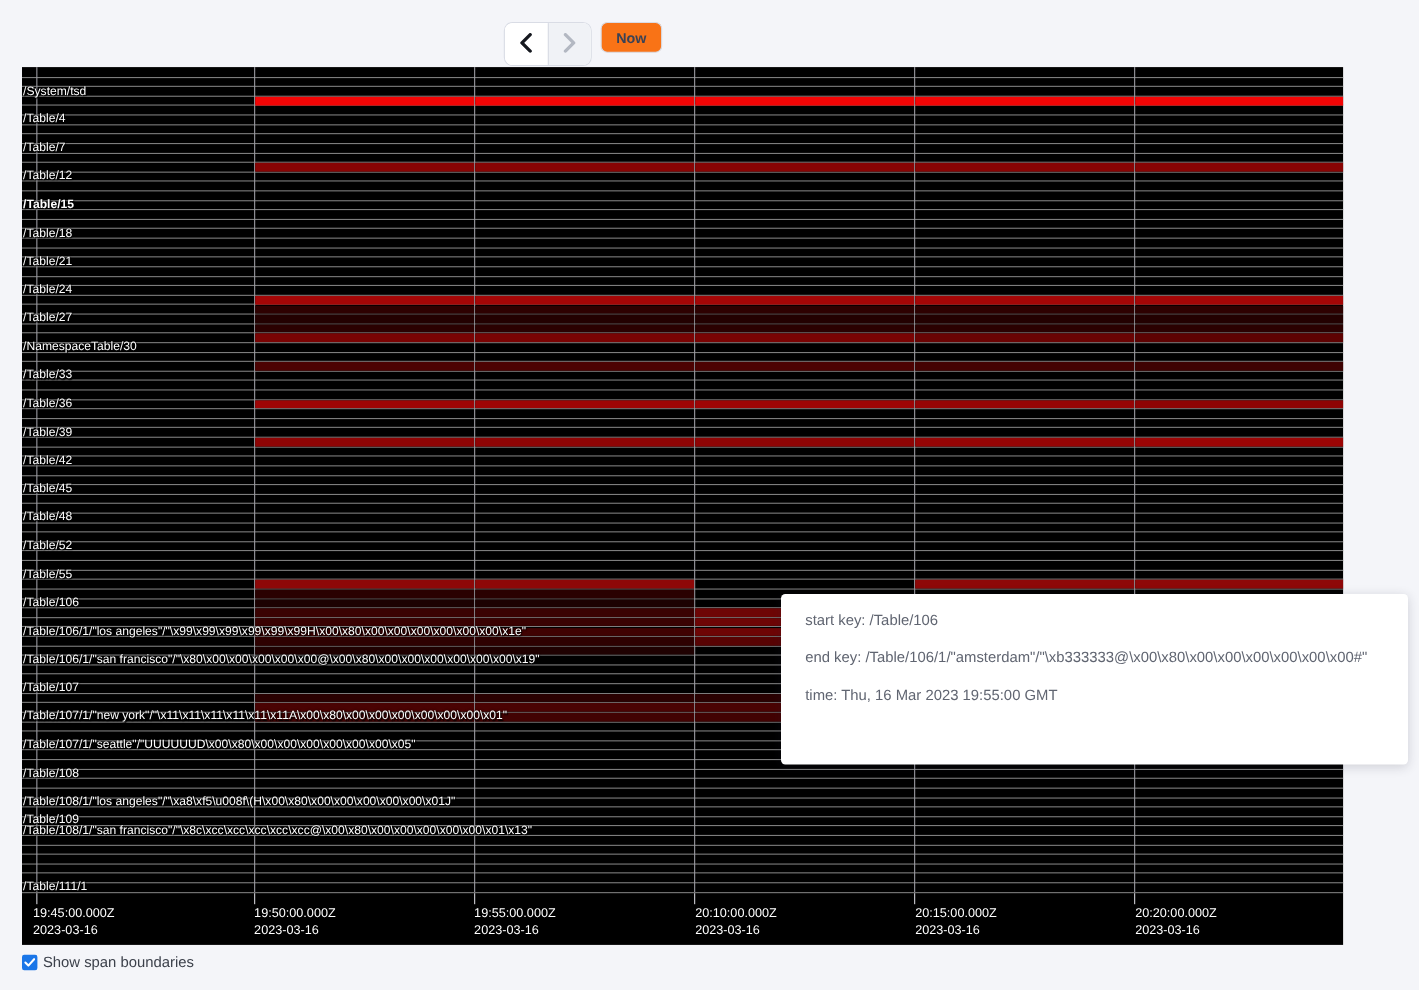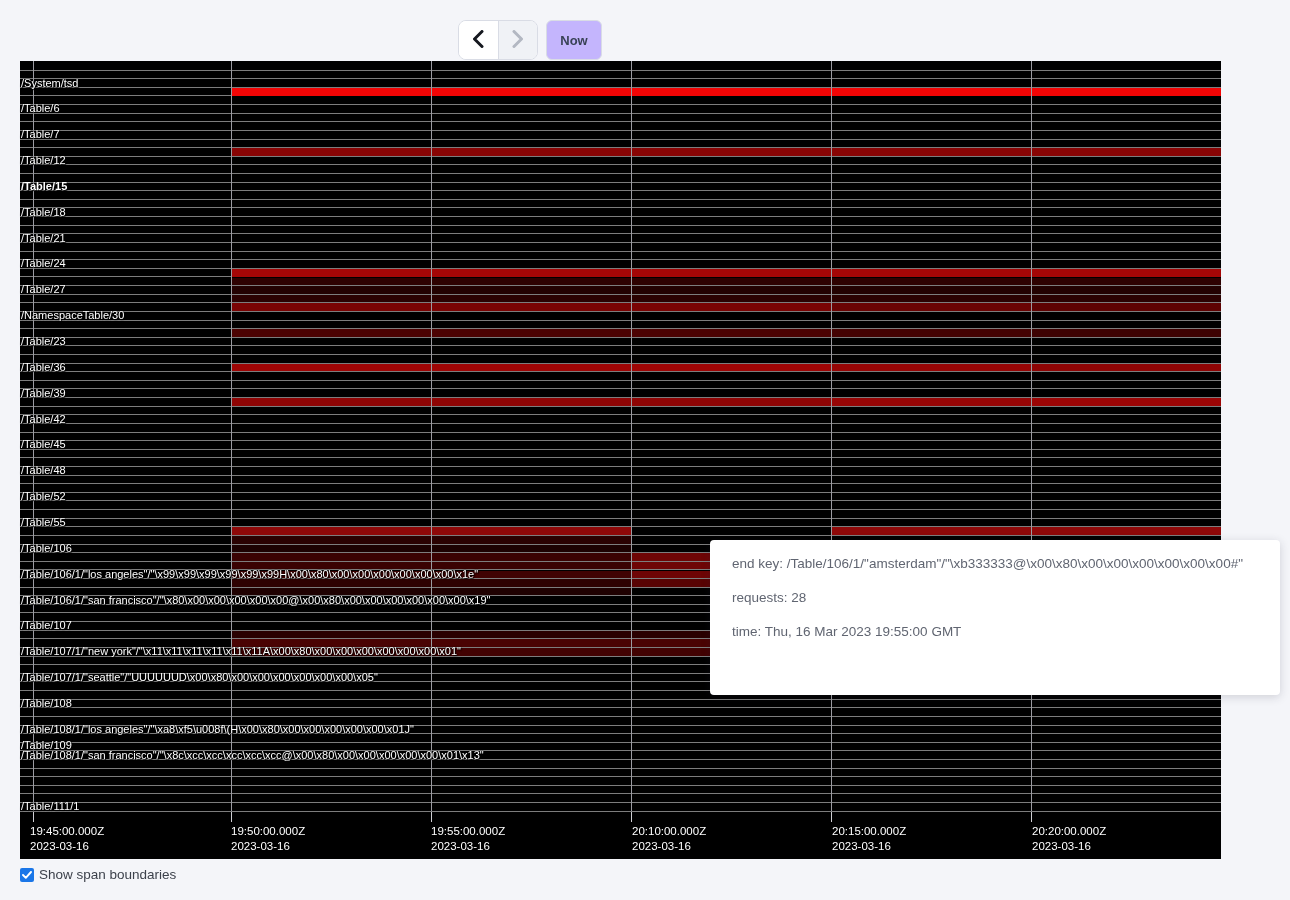--- a/index.html
+++ b/index.html
@@ -24,22 +24,22 @@
   .selector-caret { margin-left:auto; display:flex; align-items:center; }
 
   .nav-group {
     position:absolute; left:458px; top:20px; width:80px; height:40px;
     border:1px solid #d9dce5; border-radius:8px; overflow:hidden;
     display:flex; background:#fff;
   }
   .nav-btn { width:40px; height:100%; display:flex; align-items:center; justify-content:center; border:none; background:#fff; cursor:pointer; }
   .nav-btn.next { background:#f0f2f6; border-left:1px solid #d9dce5; cursor:default; }
   .now-btn {
-    position:absolute; left:546px; top:20px; width:56px; height:40px;
-    background:#c4b5fd; border:1px solid #d9dce5; border-radius:6px;
+    position:absolute; left:546px; top:20px; width:56px; height:28px;
+    background:#f97316; border:1px solid #d9dce5; border-radius:6px;
     font-family:"Liberation Sans", sans-serif;
     font-size:13px; font-weight:bold; color:#394256; cursor:pointer;
   }
 
   
   .heatmap {
     position:absolute; left:20px; top:61px; width:1201px; height:798px;
     background:#000; cursor:crosshair;
   }
   .hairline { position:absolute; left:0; width:1201px; height:1px; background:#7d7d7d; }
@@ -278,30 +278,30 @@
       <div class="stripe-cell" style="top: 578.44px; left: 412px; width: 199px; background: rgb(74, 3, 3);"></div>
       <div class="stripe-cell" style="top: 578.44px; left: 612px; width: 199px; background: rgb(74, 3, 3);"></div>
       <div class="stripe-cell" style="top: 578.44px; left: 812px; width: 199px; background: rgb(74, 3, 3);"></div>
       <div class="stripe-cell" style="top: 578.44px; left: 1012px; width: 189px; background: rgb(74, 3, 3);"></div>
       <div class="stripe-cell" style="top: 587.06px; left: 212px; width: 199px; background: rgb(66, 2, 2);"></div>
       <div class="stripe-cell" style="top: 587.06px; left: 412px; width: 199px; background: rgb(66, 2, 2);"></div>
       <div class="stripe-cell" style="top: 587.06px; left: 612px; width: 199px; background: rgb(66, 2, 2);"></div>
       <div class="stripe-cell" style="top: 587.06px; left: 812px; width: 199px; background: rgb(66, 2, 2);"></div>
       <div class="stripe-cell" style="top: 587.06px; left: 1012px; width: 189px; background: rgb(66, 2, 2);"></div>
       <div class="span-label" style="top: 15.5px;">/System/tsd</div>
-      <div class="span-label" style="top: 41.35px;">/Table/6</div>
+      <div class="span-label" style="top: 41.35px;">/Table/4</div>
       <div class="span-label" style="top: 67.2px;">/Table/7</div>
       <div class="span-label" style="top: 93.05px;">/Table/12</div>
       <div class="span-label" style="top: 118.9px; font-weight: bold;">/Table/15</div>
       <div class="span-label" style="top: 144.76px;">/Table/18</div>
       <div class="span-label" style="top: 170.61px;">/Table/21</div>
       <div class="span-label" style="top: 196.46px;">/Table/24</div>
       <div class="span-label" style="top: 222.31px;">/Table/27</div>
       <div class="span-label" style="top: 248.16px;">/NamespaceTable/30</div>
-      <div class="span-label" style="top: 274.01px;">/Table/23</div>
+      <div class="span-label" style="top: 274.01px;">/Table/33</div>
       <div class="span-label" style="top: 299.86px;">/Table/36</div>
       <div class="span-label" style="top: 325.71px;">/Table/39</div>
       <div class="span-label" style="top: 351.56px;">/Table/42</div>
       <div class="span-label" style="top: 377.41px;">/Table/45</div>
       <div class="span-label" style="top: 403.27px; text-align: right;">/Table/48</div>
       <div class="span-label" style="top: 429.12px;">/Table/52</div>
       <div class="span-label" style="top: 454.97px;">/Table/55</div>
       <div class="span-label" style="top: 480.82px;">/Table/106</div>
       <div class="span-label" style="top: 506.67px;">/Table/106/1/"los angeles"/"\x99\x99\x99\x99\x99\x99H\x00\x80\x00\x00\x00\x00\x00\x00\x1e"</div>
       <div class="span-label" style="top: 532.52px;">/Table/106/1/"san francisco"/"\x80\x00\x00\x00\x00\x00@\x00\x80\x00\x00\x00\x00\x00\x00\x19"</div>
@@ -339,22 +339,22 @@
         <div>20:15:00.000Z</div>
         <div>2023-03-16</div>
       </div>
       <div class="axis-label" style="left: 1012px;">
         <div>20:20:00.000Z</div>
         <div>2023-03-16</div>
       </div>
     </div>
 
   <div class="kv-tooltip">
+    <div class="tline">start key: /Table/106</div>
     <div class="tline">end key: /Table/106/1/"amsterdam"/"\xb333333@\x00\x80\x00\x00\x00\x00\x00\x00#"</div>
-    <div class="tline">requests: 28</div>
     <div class="tline">time: Thu, 16 Mar 2023 19:55:00 GMT</div>
   </div>
 
   <label class="checkbox-row">
     <span class="checkbox-box">
       <svg width="10" height="8" viewBox="0 0 10 8">
           <polyline points="1,4 3.8,6.8 9,1" fill="none" stroke="#fff" stroke-width="1.9" stroke-linecap="round" stroke-linejoin="round"></polyline>
         </svg>
     </span>
     <span class="checkbox-label">Show span boundaries</span>

